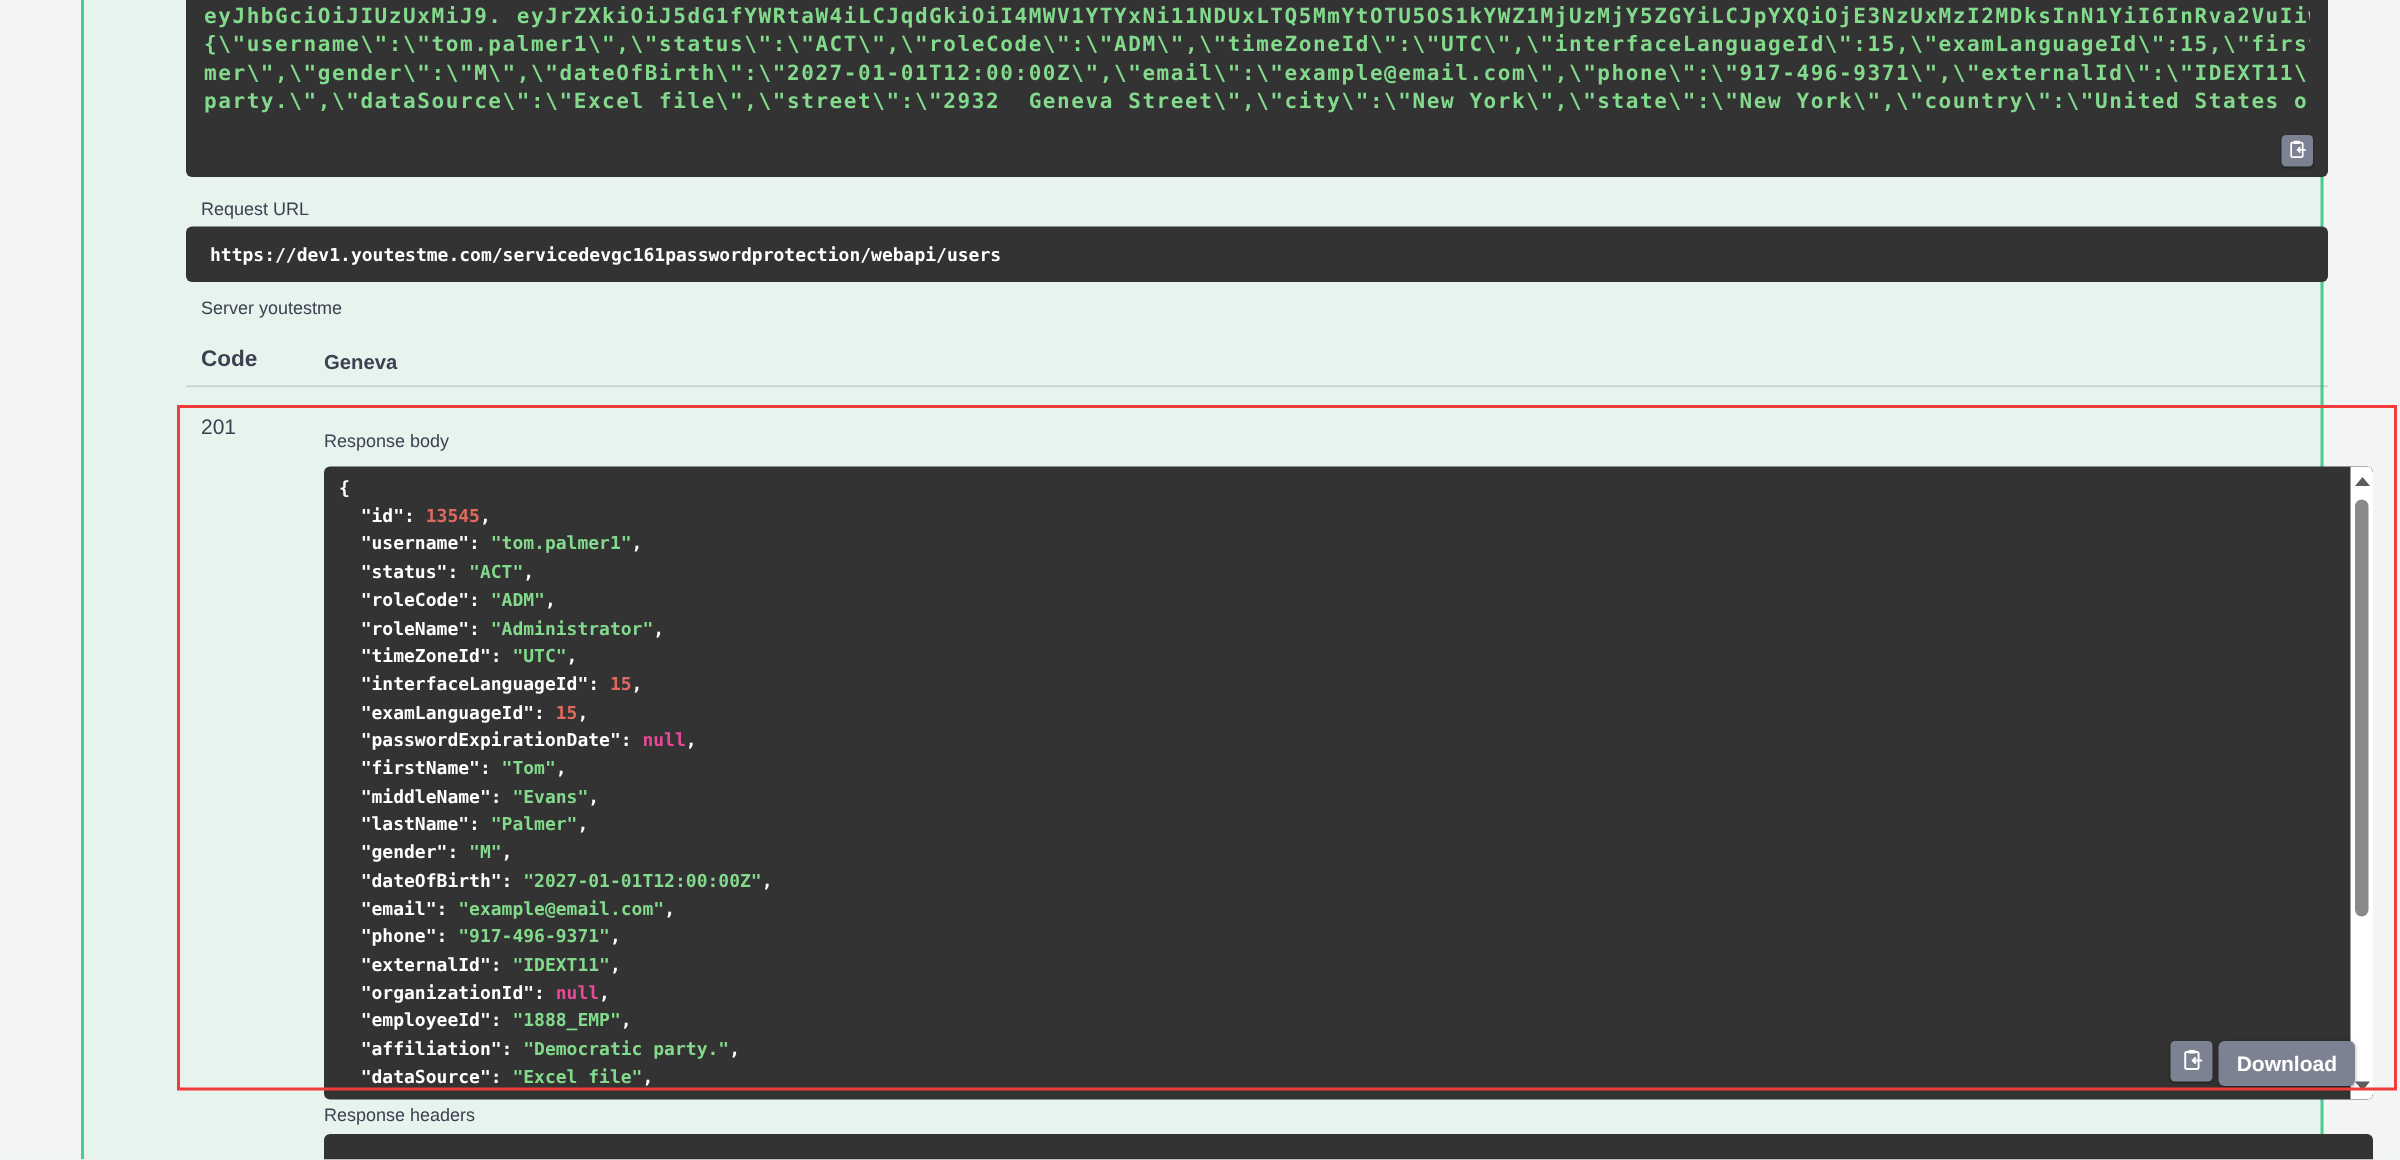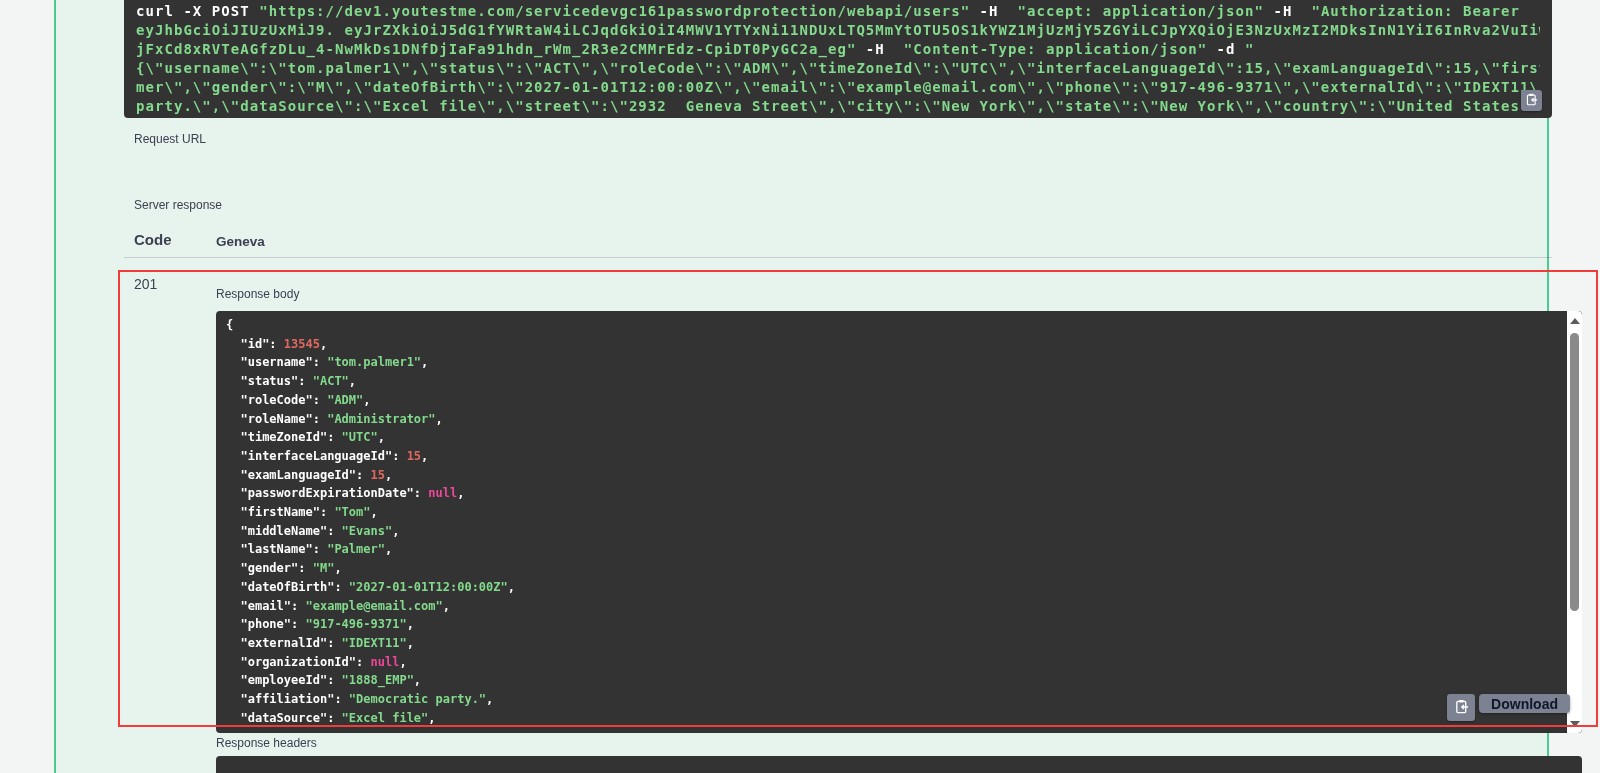--- a/index.html
+++ b/index.html
@@ -58,60 +58,61 @@
     position:absolute; right:0; top:0; width:15px; height:422px;
     background:#ffffff; border-radius:0 4px 4px 0;
   }
   .scroll-thumb { position:absolute; left:3px; top:22px; width:9px; height:278px; background:#8a8a8a; border-radius:5px; }
   .arrow-up, .arrow-down { position:absolute; left:3px; width:0; height:0; border-left:5px solid transparent; border-right:5px solid transparent; }
   .arrow-up { top:7px; border-bottom:6px solid #5c5c5c; }
   .arrow-down { bottom:6px; border-top:6px solid #5c5c5c; }
 
   .resp-copy { right:107px; top:383px; width:28px; height:27px; z-index:4; }
   .download-btn {
-    position:absolute; right:12px; top:383px; height:19px; padding:0 12px; z-index:4;
+    position:absolute; right:12px; top:383px; height:30px; padding:0 12px; z-index:4;
     background:#7d8293; border:none; border-radius:4px; cursor:pointer;
-    color:#0f172a; font-weight:700; font-size:14px; font-family:"Liberation Sans", sans-serif;
+    color:#ffffff; font-weight:700; font-size:14px; font-family:"Liberation Sans", sans-serif;
     box-shadow:0 1px 3px rgba(0,0,0,0.35);
   }
 
   .response-headers-block {
     position:absolute; left:160px; top:756px; width:1366px; height:40px;
     background:#333333; border-radius:4px;
   }
 </style>
 </head>
 <body>
 
 <div class="screen">
   <div class="opblock">
 
     <div class="curl-block codefont">
       <div id="curl-code">
-          <div class="line"><span class="tok-plain">curl -X POST </span><span class="tok-string">"https://dev1.youtestme.com/servicedevgc161passwordprotection/webapi/users"</span><span class="tok-plain"> -H  </span><span class="tok-string">"accept: application/json"</span><span class="tok-plain"> -H  </span><span class="tok-string">"Authorization: Bearer</span></div>
           <div class="line"><span class="tok-string">eyJhbGciOiJIUzUxMiJ9. eyJrZXkiOiJ5dG1fYWRtaW4iLCJqdGkiOiI4MWV1YTYxNi11NDUxLTQ5MmYtOTU5OS1kYWZ1MjUzMjY5ZGYiLCJpYXQiOjE3NzUxMzI2MDksInN1YiI6InRva2VuIiwiaXNzIjoieW91dGVzdG1lIiwiZXhwIjoxNzc1MTM2MjA5fQ.Q4gkxq0R0sT</span></div>
-          <div class="line"><span class="tok-string">jFxCd8xRVTeAGfzDLu_4-NwMkDs1DNfDjIaFa91hdn_rWm_2R3e2CMMrEdz-CpiDT0PyGC2a_eg"</span><span class="tok-plain"> -H  </span><span class="tok-string">"Content-Type: application/json"</span><span class="tok-plain"> -d </span><span class="tok-string">"</span></div>
           <div class="line"><span class="tok-string">{\"username\":\"tom.palmer1\",\"status\":\"ACT\",\"roleCode\":\"ADM\",\"timeZoneId\":\"UTC\",\"interfaceLanguageId\":15,\"examLanguageId\":15,\"firstName\":\"Tom\",\"middleName\":\"Evans\",\"lastName\":\"Pal</span></div>
           <div class="line"><span class="tok-string">mer\",\"gender\":\"M\",\"dateOfBirth\":\"2027-01-01T12:00:00Z\",\"email\":\"example@email.com\",\"phone\":\"917-496-9371\",\"externalId\":\"IDEXT11\",\"employeeId\":\"1888_EMP\",\"affiliation\":\"Democratic</span></div>
           <div class="line"><span class="tok-string">party.\",\"dataSource\":\"Excel file\",\"street\":\"2932  Geneva Street\",\"city\":\"New York\",\"state\":\"New York\",\"country\":\"United States of America\",\"postalCode\":\"10013\"}"</span></div>
         </div>
       <button class="copy-btn curl-copy">
         <span>
           <svg width="13" height="13" viewBox="0 0 16 16" fill="none" stroke="#ffffff" stroke-width="1.4">
             <rect x="3" y="2.5" width="9.5" height="12" rx="1.2"></rect>
             <rect x="5.2" y="1" width="5" height="2.6" rx="0.6" fill="#ffffff" stroke="none"></rect>
             <path d="M15 8.5 H8.5 M10.5 6.3 L8.3 8.5 L10.5 10.7"></path>
           </svg>
         </span>
       </button>
     </div>
 
     <div class="label" style="left:78px; top:132px;">Request URL</div>
+    <div class="request-url-bar">
+      <span class="codefont">https://dev1.youtestme.com/servicedevgc161passwordprotection/webapi/users</span>
+    </div>
 
-    <div class="label" style="left:78px; top:198px;">Server response</div>
+    <div class="label" style="left:78px; top:198px;">Server youtestme</div>
 
     <div class="col-head" style="left:78px; top:231px; font-size:15px;">Code</div>
     <div class="col-head" style="left:160px; top:234px; font-size:13.5px;">Geneva</div>
     <div class="divider"></div>
 
     <div class="red-annotation"></div>
 
     <div class="label" style="left:78px; top:276px; font-size:14px;">201</div>
     <div class="label" style="left:160px; top:287px;">Response body</div>
 

